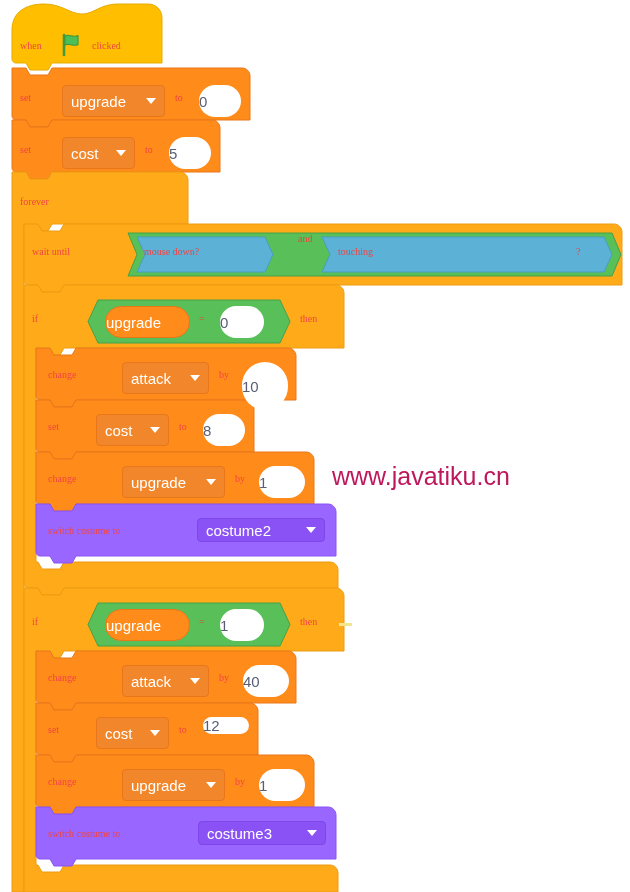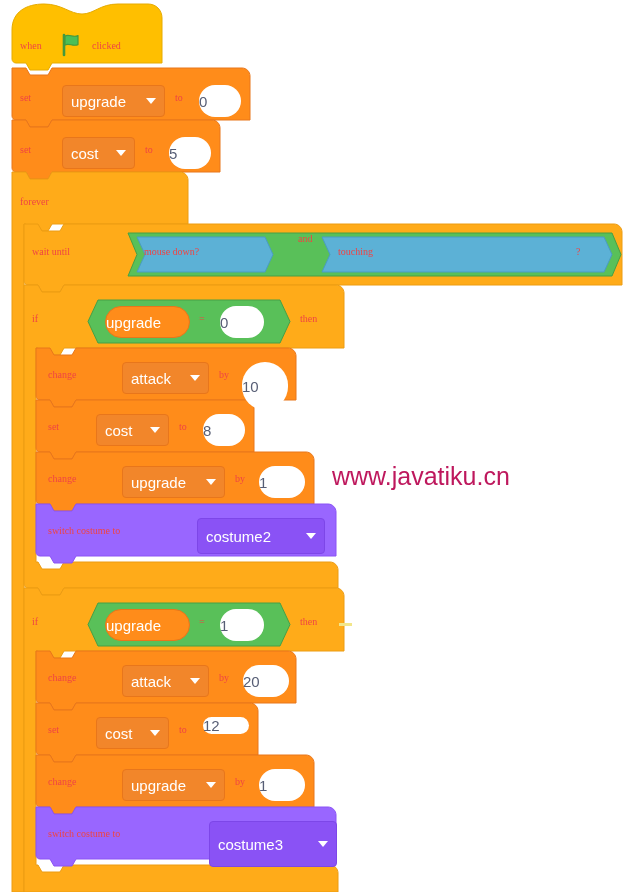--- a/index.html
+++ b/index.html
@@ -364,21 +364,21 @@
     <span class="dd-text">upgrade</span>
     <span class="caret"></span>
   </div>
 
   <span class="blk-label" style="left:235px;top:474px;">by</span>
 
   <div class="field oval" style="left:259px;top:466px;width:46px;height:32px;">1</div>
 
   <span class="blk-label" style="left:48px;top:526px;">switch costume to</span>
 
-  <div class="field dd looks" style="left:197px;top:518px;width:128px;height:36px;">
+  <div class="field dd looks" style="left:197px;top:518px;width:128px;height:24px;">
     <span class="dd-text">costume2</span>
     <span class="caret"></span>
   </div>
 
   <span class="blk-label" style="left:32px;top:617px;">if</span>
 
   <div class="field report" style="left:105px;top:609px;width:85px;height:32px;">upgrade</div>
 
   <span class="blk-label" style="left:199px;top:617px;">=</span>
 
@@ -390,21 +390,21 @@
 
   <span class="blk-label" style="left:48px;top:673px;">change</span>
 
   <div class="field dd var" style="left:122px;top:665px;width:87px;height:32px;">
     <span class="dd-text">attack</span>
     <span class="caret"></span>
   </div>
 
   <span class="blk-label" style="left:219px;top:673px;">by</span>
 
-  <div class="field oval" style="left:243px;top:665px;width:46px;height:32px;">20</div>
+  <div class="field oval" style="left:243px;top:665px;width:46px;height:32px;">40</div>
 
   <span class="blk-label" style="left:48px;top:725px;">set</span>
 
   <div class="field dd var" style="left:96px;top:717px;width:73px;height:32px;">
     <span class="dd-text">cost</span>
     <span class="caret"></span>
   </div>
 
   <span class="blk-label" style="left:179px;top:725px;">to</span>
 
@@ -416,20 +416,20 @@
     <span class="dd-text">upgrade</span>
     <span class="caret"></span>
   </div>
 
   <span class="blk-label" style="left:235px;top:777px;">by</span>
 
   <div class="field oval" style="left:259px;top:769px;width:46px;height:32px;">1</div>
 
   <span class="blk-label" style="left:48px;top:829px;">switch costume to</span>
 
-  <div class="field dd looks" style="left:209px;top:821px;width:128px;height:46px;">
+  <div class="field dd looks" style="left:198px;top:821px;width:128px;height:24px;">
     <span class="dd-text">costume3</span>
     <span class="caret"></span>
   </div>
 
   <div class="watermark" style="left:332px;top:462px;">www.javatiku.cn</div>
 
 </div>
 
 </body></html>

